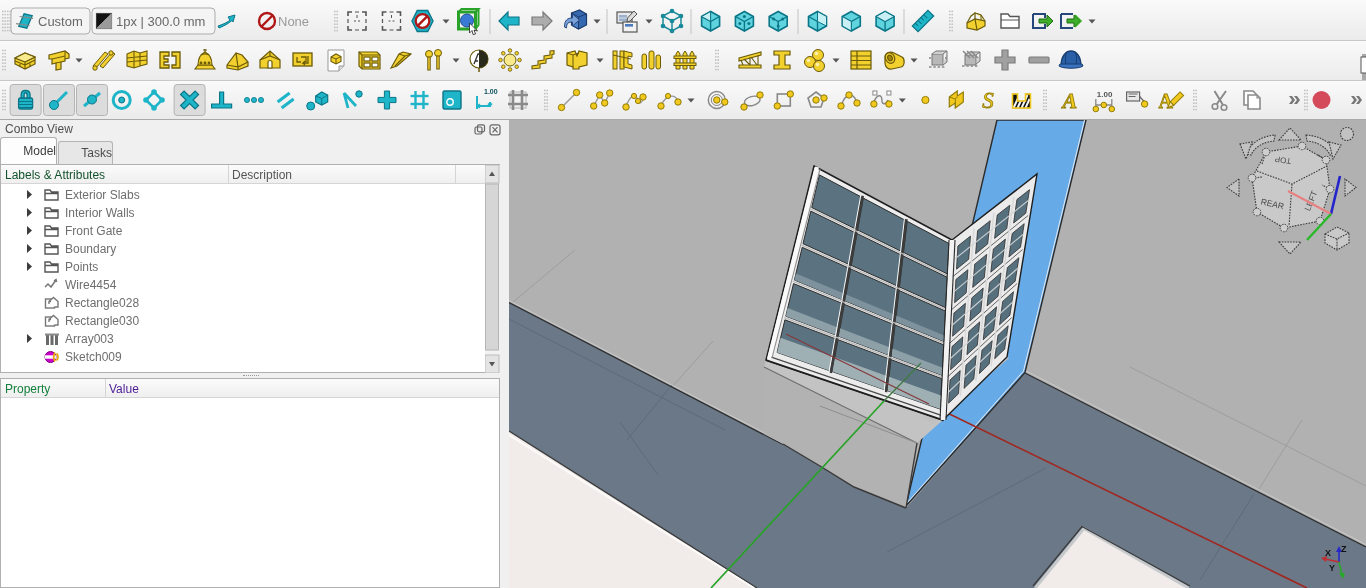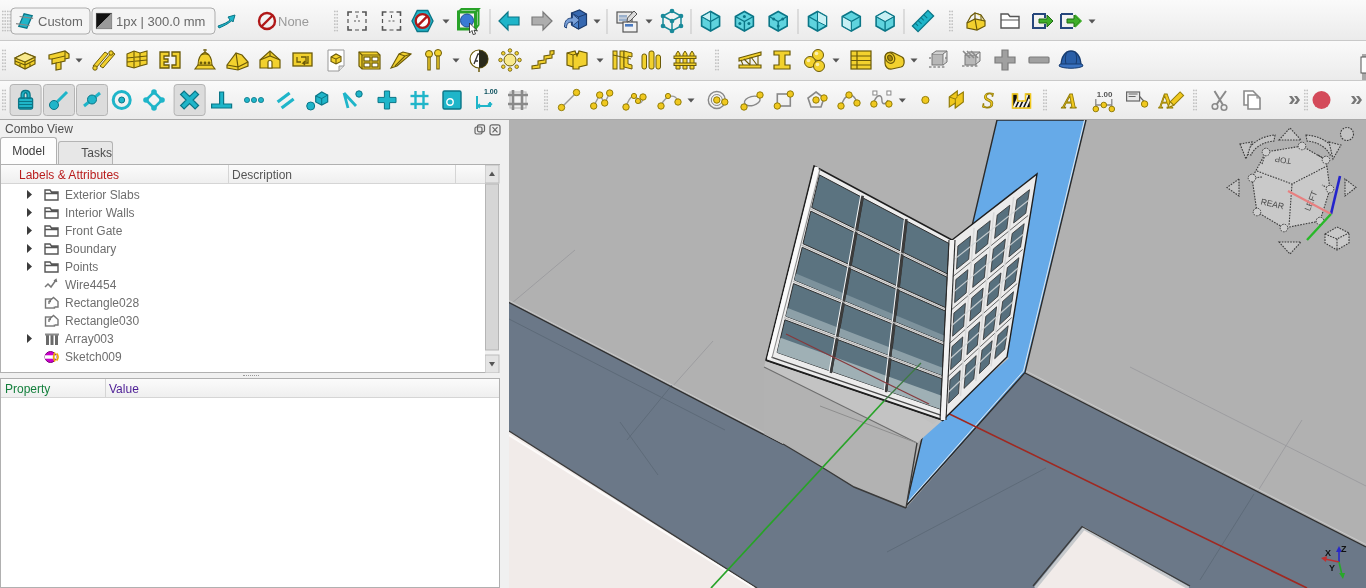--- a/index.html
+++ b/index.html
@@ -806,25 +806,25 @@
 <svg width="30" height="14" style="position:absolute;left:474px;top:4px">
 <g fill="none" stroke="#666" stroke-width="1.2">
         <rect x="1" y="3" width="7" height="7" rx="1.5"></rect>
         <rect x="3.5" y="0.8" width="7" height="7" rx="1.5"></rect>
       </g>
 <g fill="none" stroke="#666" stroke-width="1.2">
         <rect x="16" y="0.8" width="10" height="10" rx="2"></rect>
         <path d="M18.5,3.2 L23.5,8.4 M23.5,3.2 L18.5,8.4"></path>
       </g>
     </svg>
-<div style="position:absolute;left:0px;top:17px;width:57px;height:28px;background:#fdfdfd;border:1px solid #b0b0b0;border-bottom:none;border-radius:3px 3px 0 0;text-align:center;font-size:12px;color:#3c3c3c;line-height:27px">Model</div>
+<div style="position:absolute;left:0px;top:17px;width:57px;height:28px;background:#fdfdfd;border:1px solid #b0b0b0;border-bottom:none;border-radius:3px 3px 0 0;text-align:right;font-size:12px;color:#3c3c3c;line-height:27px">Model</div>
 <div style="position:absolute;left:58px;top:21px;width:55px;height:24px;background:#e7e7e7;border:1px solid #b4b4b4;border-bottom:none;border-radius:3px 3px 0 0;text-align:right;font-size:12px;color:#4c4c4c;line-height:23px">Tasks</div>
 <div style="position:absolute;left:0px;top:44px;width:500px;height:209px;background:#ffffff;border:1px solid #b0b0b0"></div>
 <div style="position:absolute;left:1px;top:45px;width:498px;height:19px;background:linear-gradient(#fbfbfb,#efefef);border-bottom:1px solid #d5d5d5"></div>
-<div style="position:absolute;left:19px;top:48px;font-size:12px;color:#b91c1c">Labels &amp; Attributes</div>
+<div style="position:absolute;left:5px;top:48px;font-size:12px;color:#14532d">Labels &amp; Attributes</div>
 <div style="position:absolute;left:232px;top:48px;font-size:12px;color:#555">Description</div>
 <div style="position:absolute;left:228px;top:45px;width:1px;height:19px;background:#d5d5d5"></div>
 <div style="position:absolute;left:455px;top:45px;width:1px;height:19px;background:#d5d5d5"></div>
 <svg width="15" height="208" style="position:absolute;left:485px;top:45px">
 <rect x="0" y="0" width="15" height="208" fill="#f2f2f2"></rect>
 <rect x="0" y="0" width="14" height="18" fill="#e4e4e4" stroke="#bbb" stroke-width="1"></rect>
       <path d="M4,11 L7,6.5 L10,11 Z" fill="#555"></path>
 <rect x="0" y="190" width="14" height="18" fill="#e4e4e4" stroke="#bbb" stroke-width="1"></rect>
       <path d="M4,197 L7,201.5 L10,197 Z" fill="#555"></path>
 <rect x="0.5" y="19" width="13" height="166" fill="#d6d6d6" stroke="#b5b5b5"></rect>

